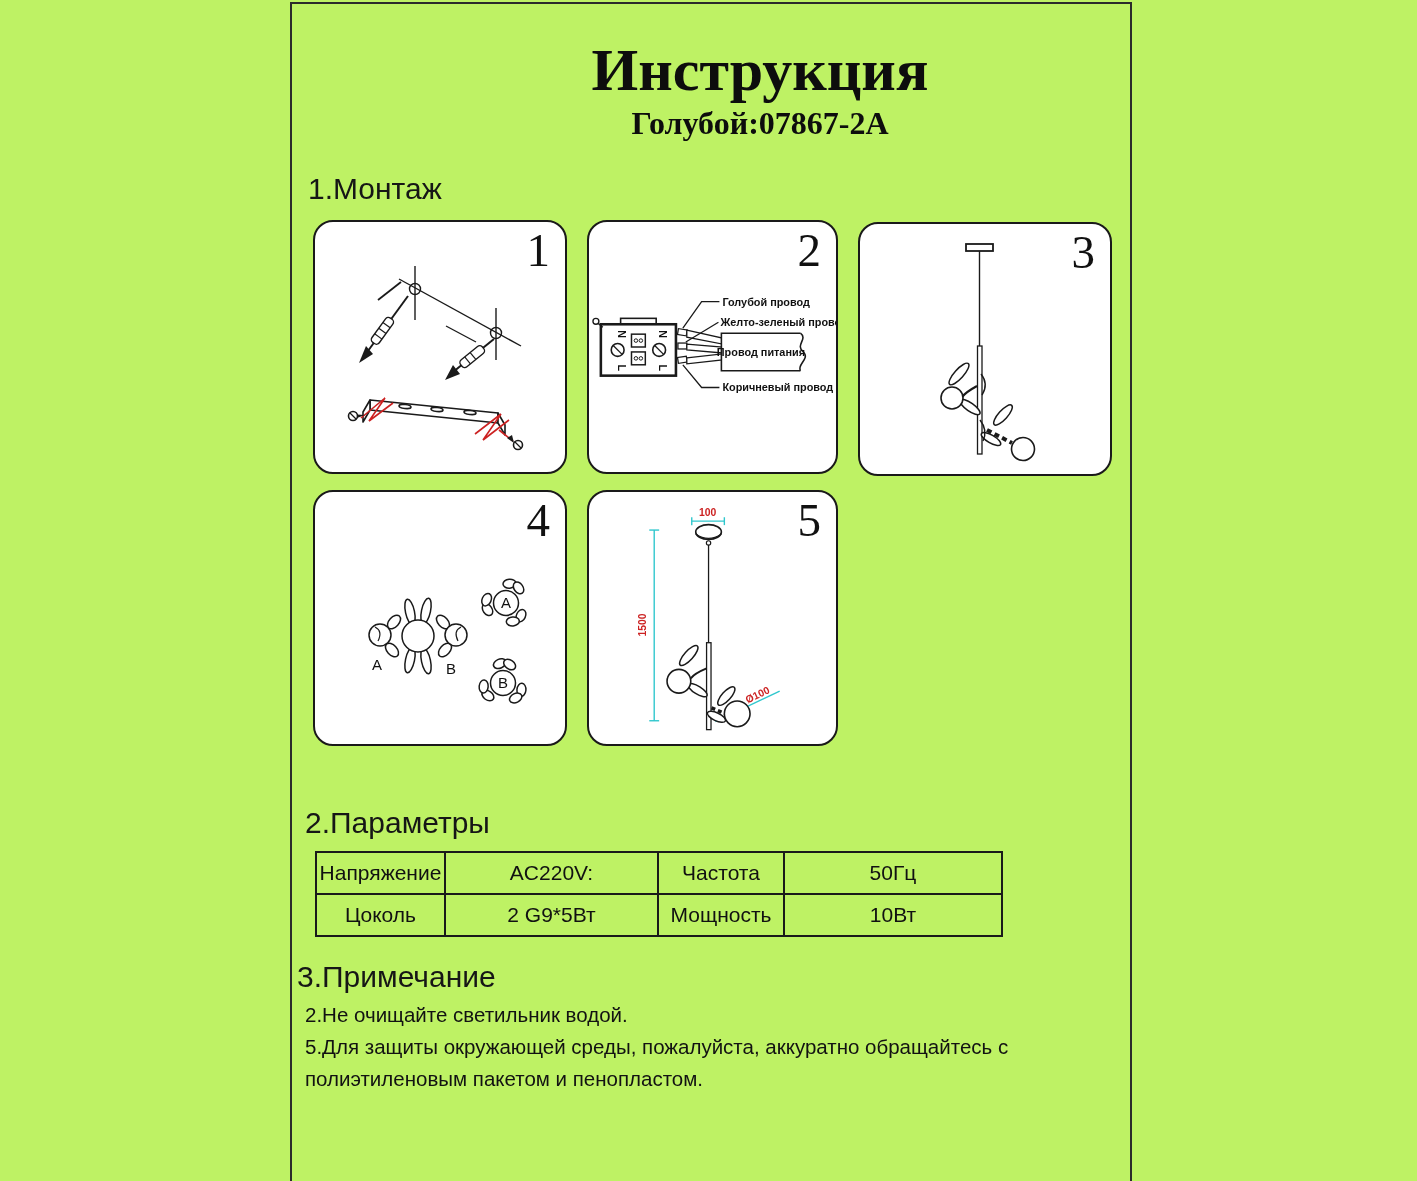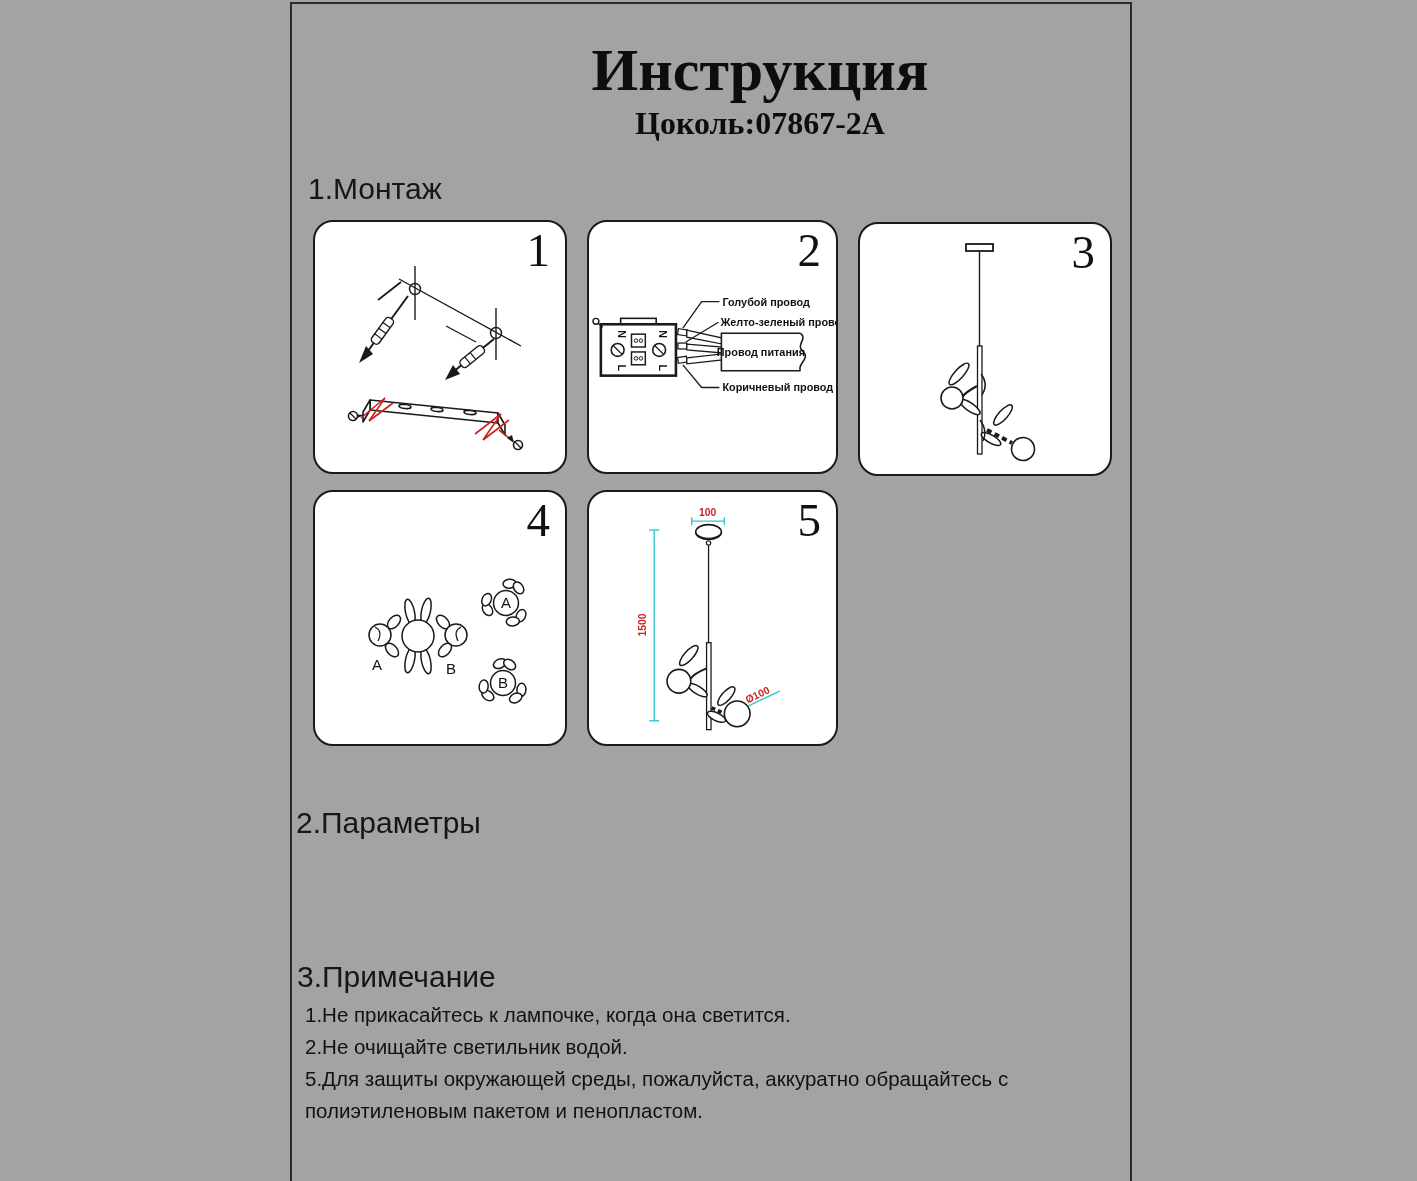--- a/index.html
+++ b/index.html
@@ -1,16 +1,16 @@
 <!DOCTYPE html>
 <html><head>
 <meta charset="utf-8">
 <style>
   html,body{margin:0;padding:0;background:#ffffff;}
-  #stage{position:relative;width:1417px;height:1181px;background:#a3a3a3;overflow:hidden;
+  #stage{position:relative;width:1417px;height:1181px;background:#bef264;overflow:hidden;
          font-family:"Liberation Sans",sans-serif;color:#111;}
   .frame{position:absolute;left:290px;top:2px;width:838px;height:1179px;
          border-left:2px solid #2b2b2b;border-right:2px solid #2b2b2b;border-top:2px solid #2b2b2b;}
   .doc-title{position:absolute;left:500px;top:40px;width:520px;text-align:center;
              font-family:"Liberation Serif",serif;font-weight:bold;font-size:60px;line-height:1.0;color:#0d0d0d;}
   .model-line{position:absolute;left:500px;top:106px;width:520px;text-align:center;font-size:32px;line-height:1.1;color:#0d0d0d;}
   .model-line .mlabel{font-family:"Liberation Serif",serif;font-weight:bold;}
   .model-line .mnum{font-family:Liberation Serif, serif;font-weight:bold;}
   .sec-heading{position:absolute;font-size:30px;color:#161616;}
   .figbox{position:absolute;border:2px solid #1a1a1a;border-radius:20px;background:#fff;}
@@ -26,21 +26,21 @@
   .serifsmall{font-family:"Liberation Serif",serif;font-weight:bold;}
 </style>
 </head>
 <body>
 
 <div id="stage">
   <div class="frame"></div>
 
   <div class="doc-title">Инструкция</div>
   <div class="model-line">
-    <span class="mlabel">Цоколь:</span><span class="mnum">07867-2A</span>
+    <span class="mlabel">Голубой:</span><span class="mnum">07867-2A</span>
   </div>
 
   <div class="sec-heading" style="left:308px;top:172px;">1.Монтаж</div>
 
   <div class="figbox" style="left:313px;top:220px;width:250px;height:250px;">
     <svg viewBox="0 0 250 250">
       <g fill="none" stroke="#1a1a1a" stroke-width="1.4">
         <circle cx="100" cy="67" r="5.5"></circle>
         <line x1="100" y1="44" x2="100" y2="98"></line>
         <line x1="84" y1="57" x2="206" y2="124"></line>
@@ -254,23 +254,38 @@
       </g>
       <g fill="#cc2222" font-size="10.5" font-weight="bold" text-anchor="middle">
         <text x="120" y="22">100</text>
         <text transform="translate(58,132) rotate(-90)">1500</text>
         <text transform="translate(172,206) rotate(-25)">Ø100</text>
       </g>
     </svg>
     <span class="fignum">5</span>
   </div>
 
-  <div class="sec-heading" style="left:296px;top:806px;">2.Параметры</div>
-
+  <div class="sec-heading" style="left:305px;top:806px;">2.Параметры</div>
+
+  <table class="params">
+    <tbody>
+        <tr>
+      <td style="width:127px;">Напряжение</td>
+      <td style="width:211px;">AC220V:</td>
+      <td style="width:124px;">Частота</td>
+      <td style="width:216px;">50Гц</td>
+    </tr>
+    <tr>
+      <td>Цоколь</td>
+      <td>2 G9*5Вт</td>
+      <td>Мощность</td>
+      <td>10Вт</td>
+    </tr>
+  </tbody>
+    </table>
 
   <div class="sec-heading" style="left:297px;top:960px;">3.Примечание</div>
 
   <div class="notes">
-    <div>1.Не прикасайтесь к лампочке, когда она светится.</div>
     <div>2.Не очищайте светильник водой.</div>
     <div>5.Для защиты окружающей среды, пожалуйста, аккуратно обращайтесь с полиэтиленовым пакетом и пенопластом.</div>
   </div>
 </div>
 
 </body></html>

